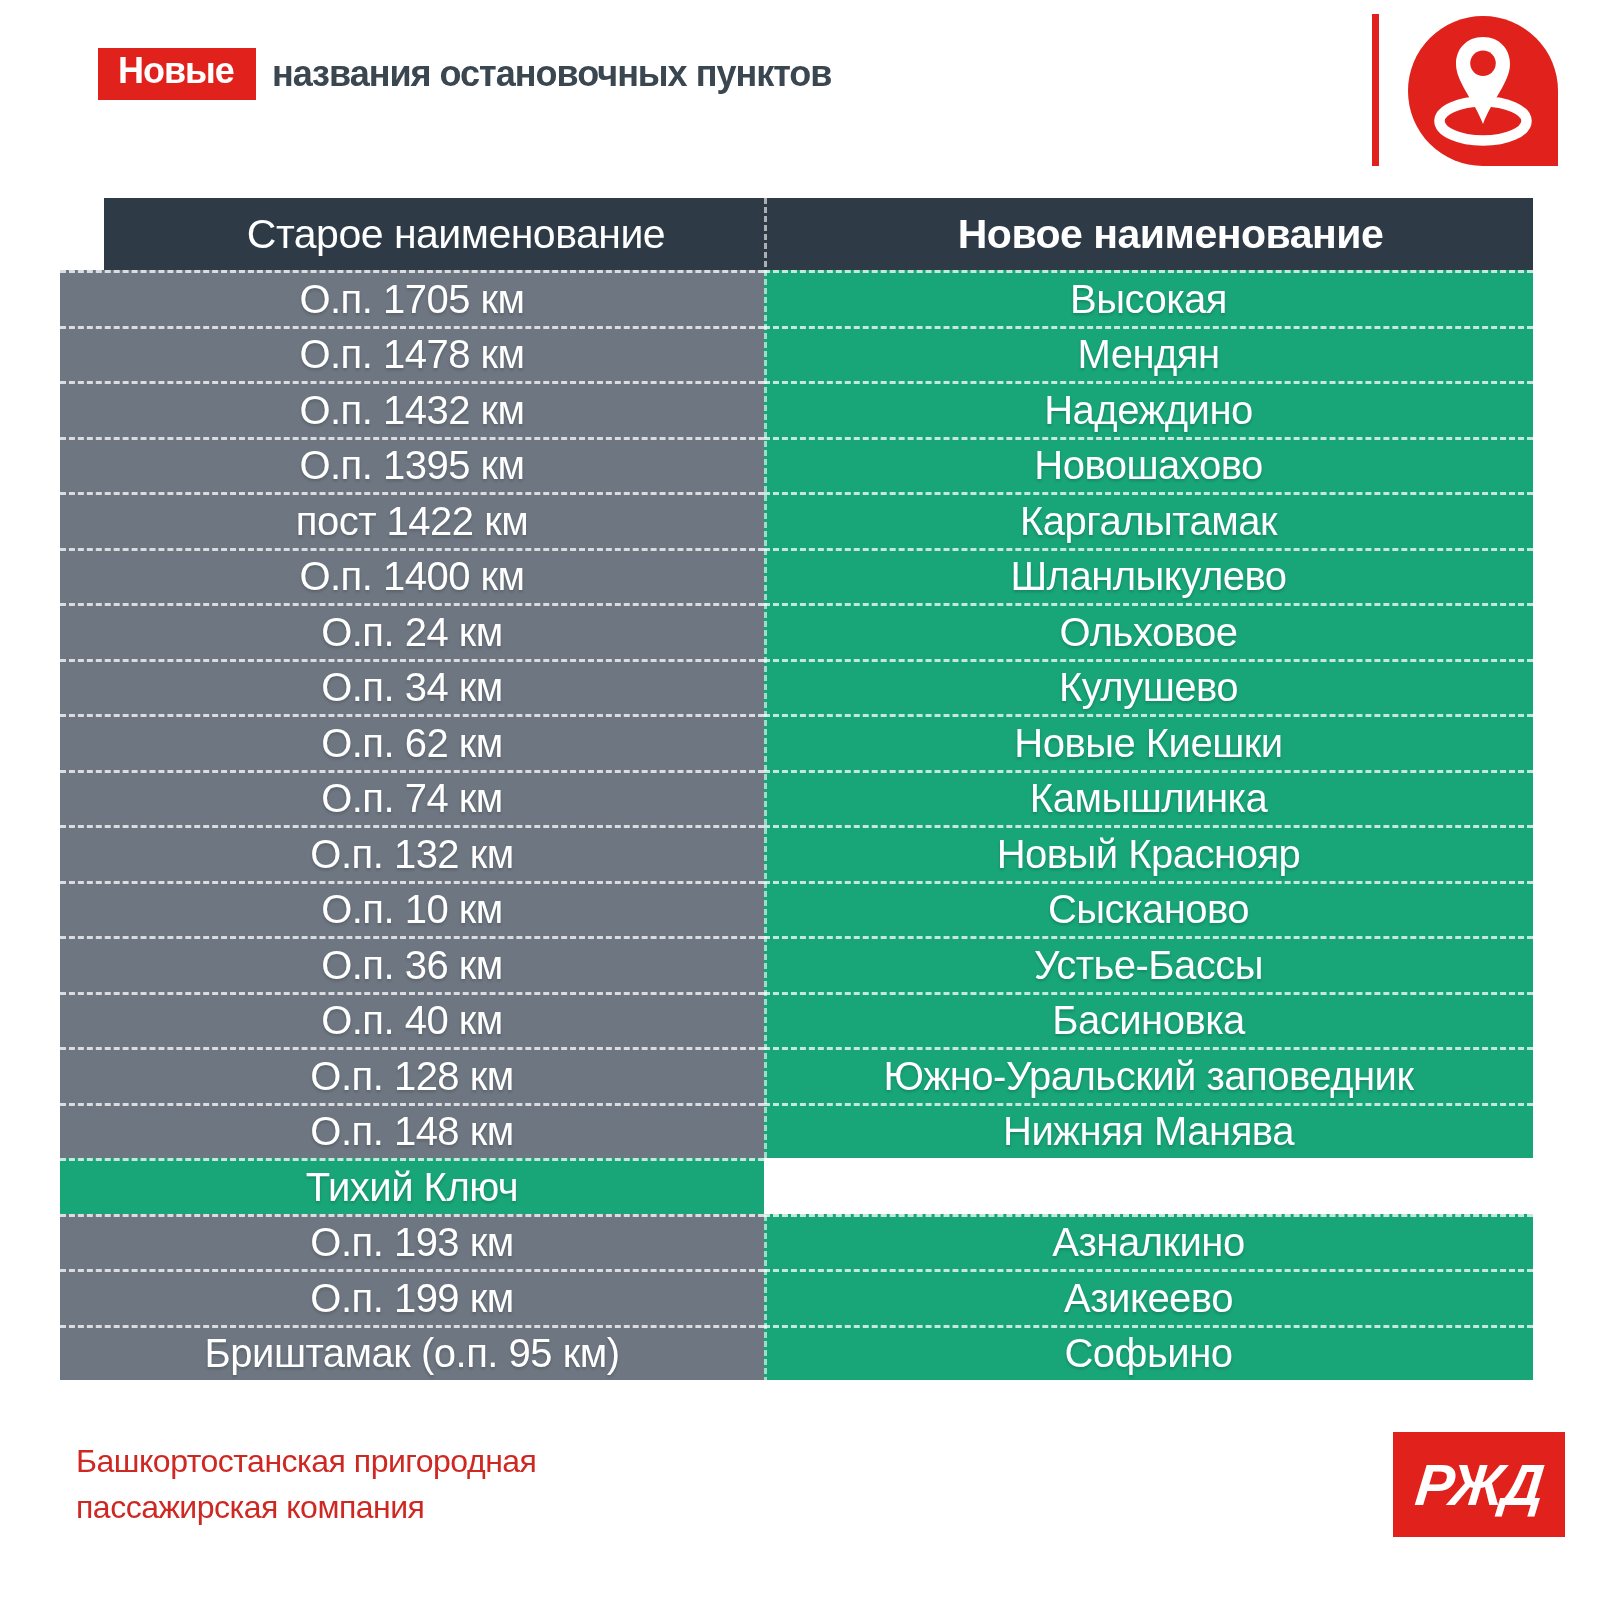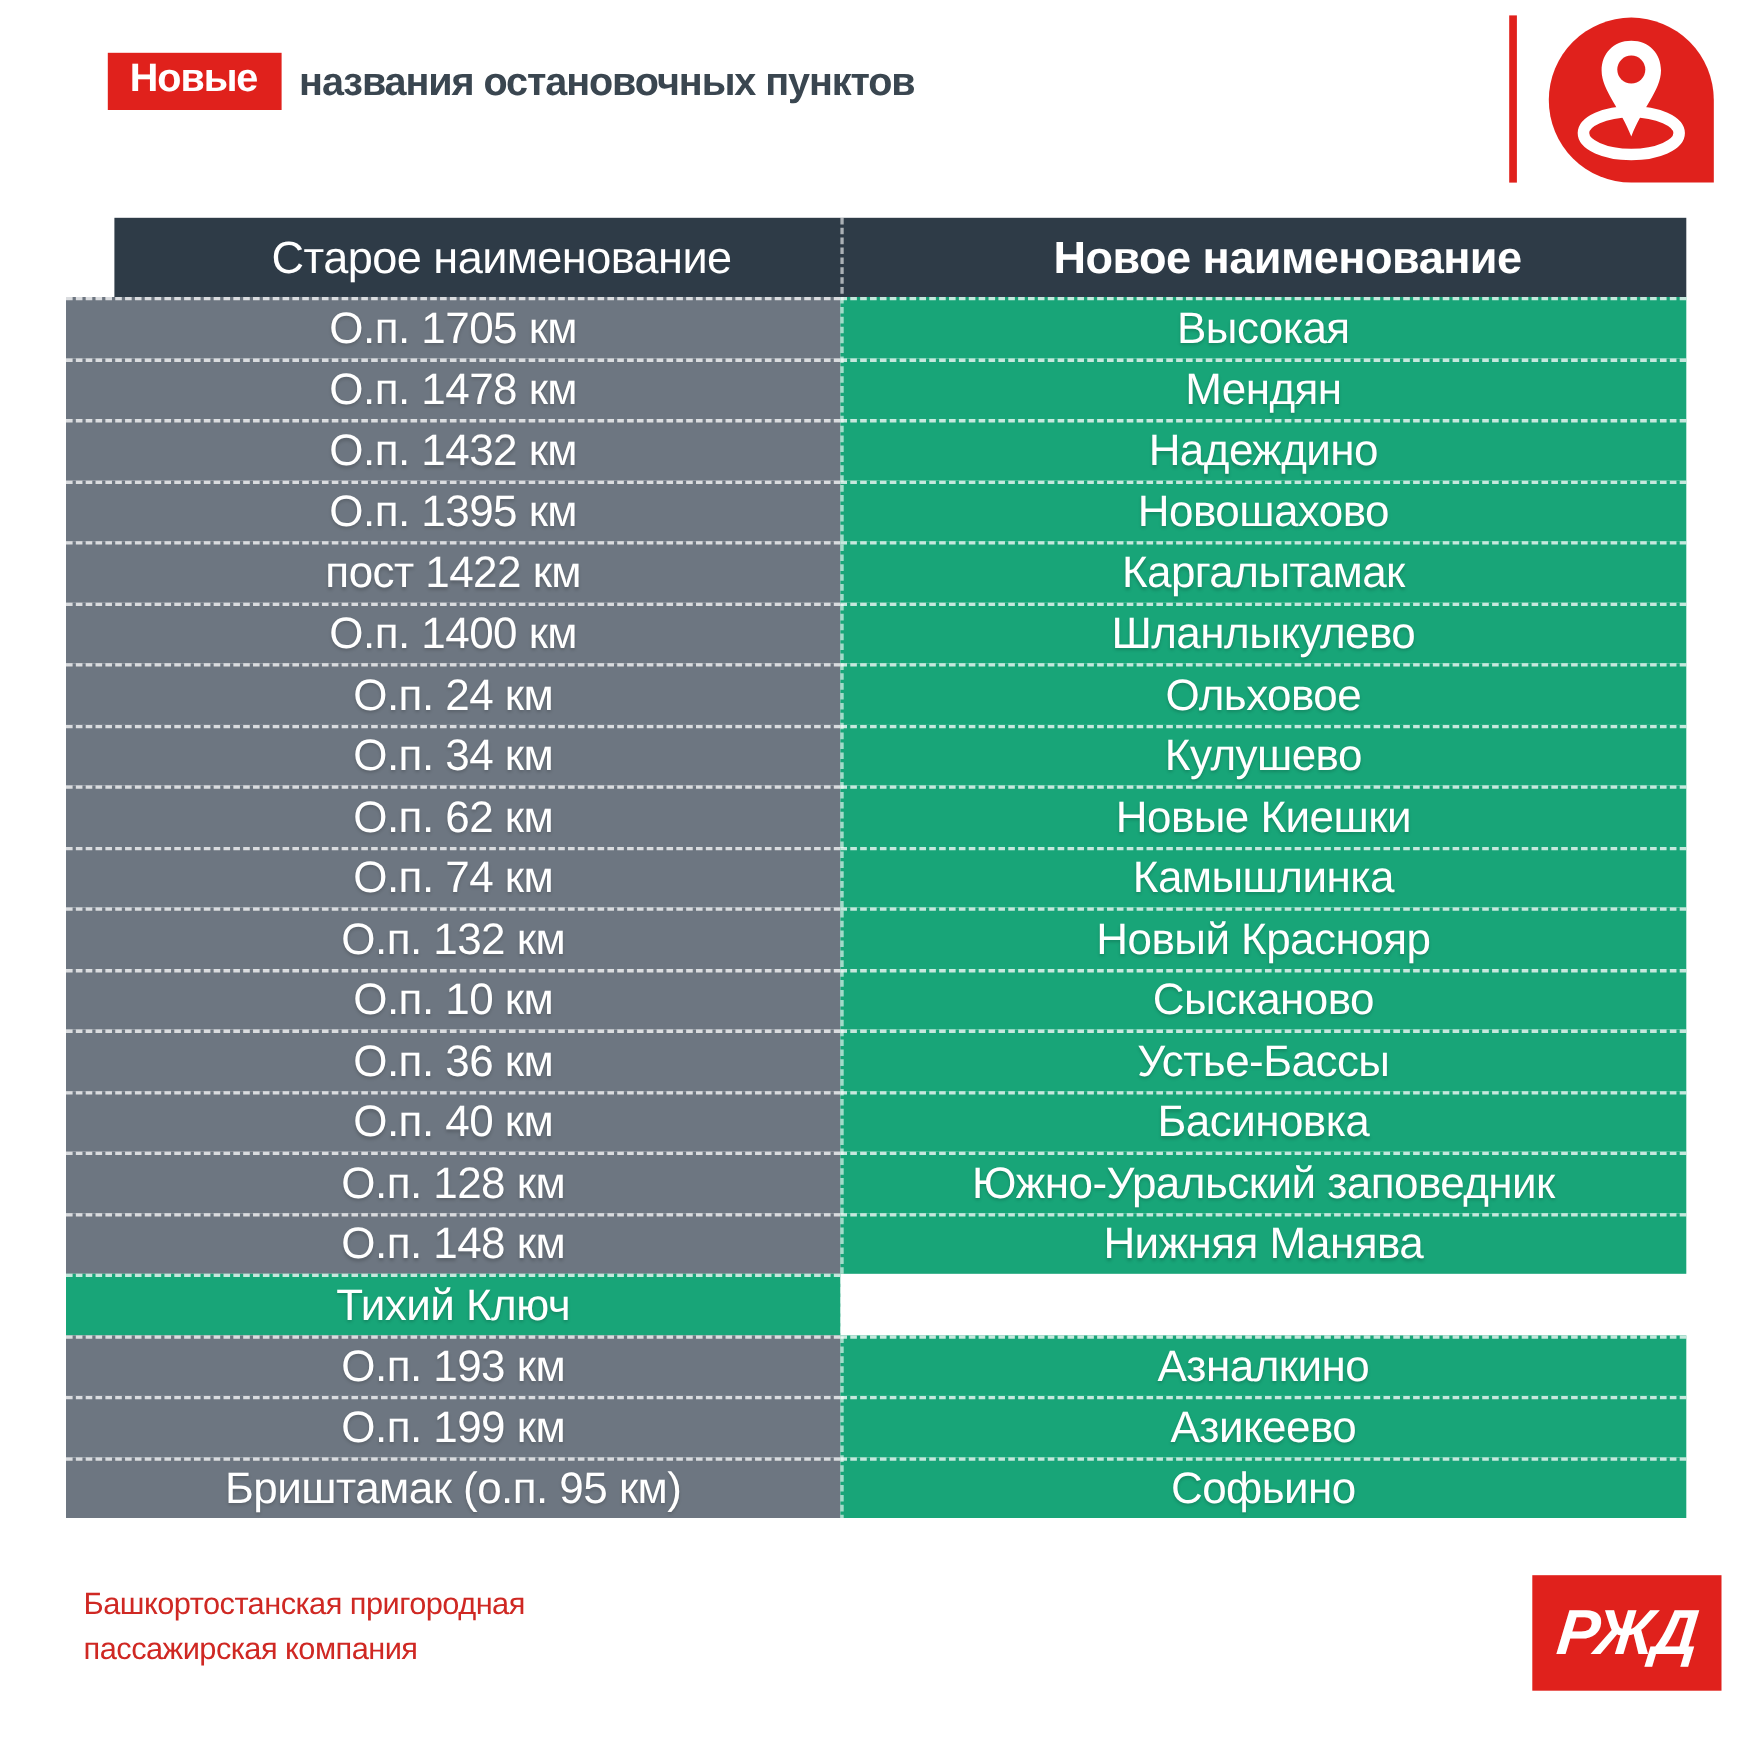--- a/index.html
+++ b/index.html
@@ -67,21 +67,21 @@
   .td.new{background:var(--new-col-bg,#18a578);}
   .tbody .tr .td{border-top:3px dashed rgba(255,255,255,0.75);}
   .vdivider{
     position:absolute;left:704px;top:0;bottom:0;
     width:0;border-left:3px dashed rgba(255,255,255,0.6);
   }
   
   .company{
     position:absolute;left:76px;top:1438px;
     color:var(--footer-red,#cf2823);
-    font-size:28px;line-height:1.45;letter-spacing:-0.5px;
+    font-size:32px;line-height:1.45;letter-spacing:-0.5px;
   }
   .rzd-logo{
     position:absolute;left:1393px;top:1432px;
     width:172px;height:105px;
     background:var(--accent-red,#e0211c);
     display:flex;align-items:center;justify-content:center;
   }
   .rzd-logo span{
     color:#fff;font-size:58px;font-weight:700;font-style:italic;
     transform:skewX(-6deg);letter-spacing:-2px;

